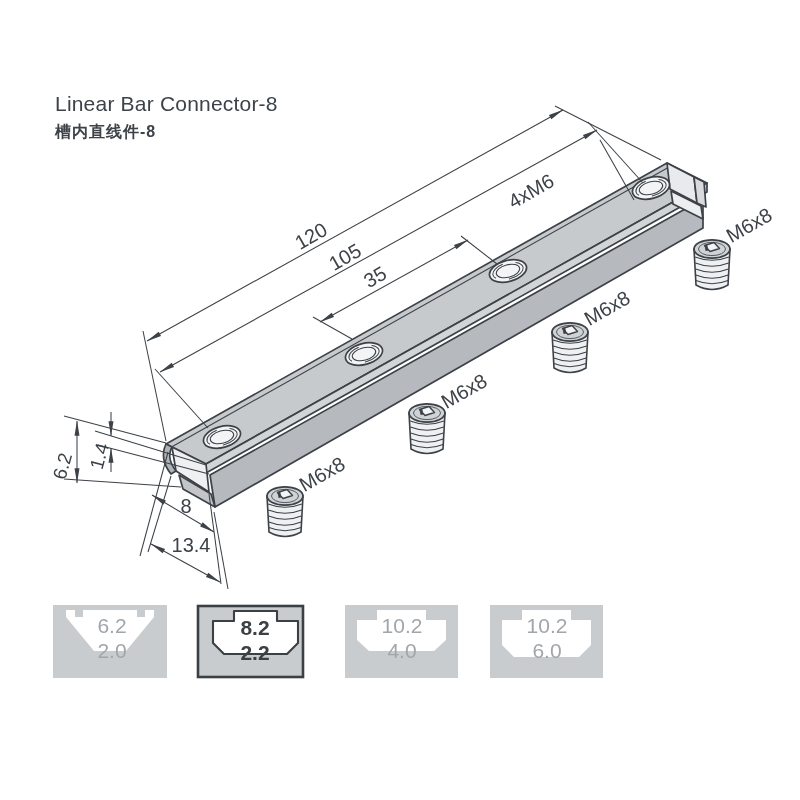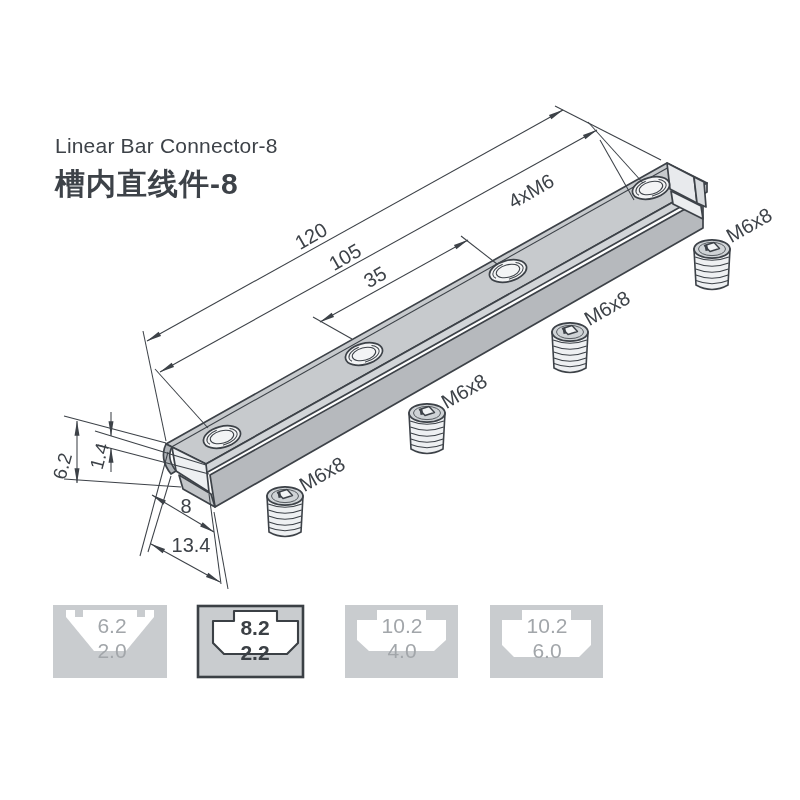--- a/index.html
+++ b/index.html
@@ -1,19 +1,19 @@
 <!DOCTYPE html>
 <html><head>
 <meta charset="utf-8">
 <style>
   html,body{margin:0;padding:0;background:#ffffff;}
   body{width:800px;height:800px;position:relative;font-family:"Liberation Sans",sans-serif;overflow:hidden;}
-  .title-block{position:absolute;left:55px;top:92px;color:#3d4248;margin-top:42px;}
+  .title-block{position:absolute;left:55px;top:92px;color:#3d4248;}
   .title-en{font-size:21px;font-weight:400;letter-spacing:0.2px;}
-  .title-zh{font-size:30px;font-weight:600;margin-top:6px;letter-spacing:1px;}
+  .title-zh{font-size:16px;font-weight:600;margin-top:6px;letter-spacing:1px;}
   svg{position:absolute;left:0;top:0;}
   svg text{fill:#3d4248;font-family:"Liberation Sans",sans-serif;}
   .dimtxt{font-size:20px;}
   .dimtxt-sm{font-size:19px;}
   .screwtxt{font-size:20px;}
   .proftxt{font-size:21px;font-weight:500;fill:#a2a6aa;}
   .proftxt-hi{font-size:21px;font-weight:700;fill:#3b4045;}
   .edge{stroke:#3d4248;stroke-width:1.7;stroke-linejoin:round;}
   .thin{stroke:#3d4248;stroke-width:1.05;fill:none;}
   .dline{stroke:#3d4248;stroke-width:1.05;fill:none;}

